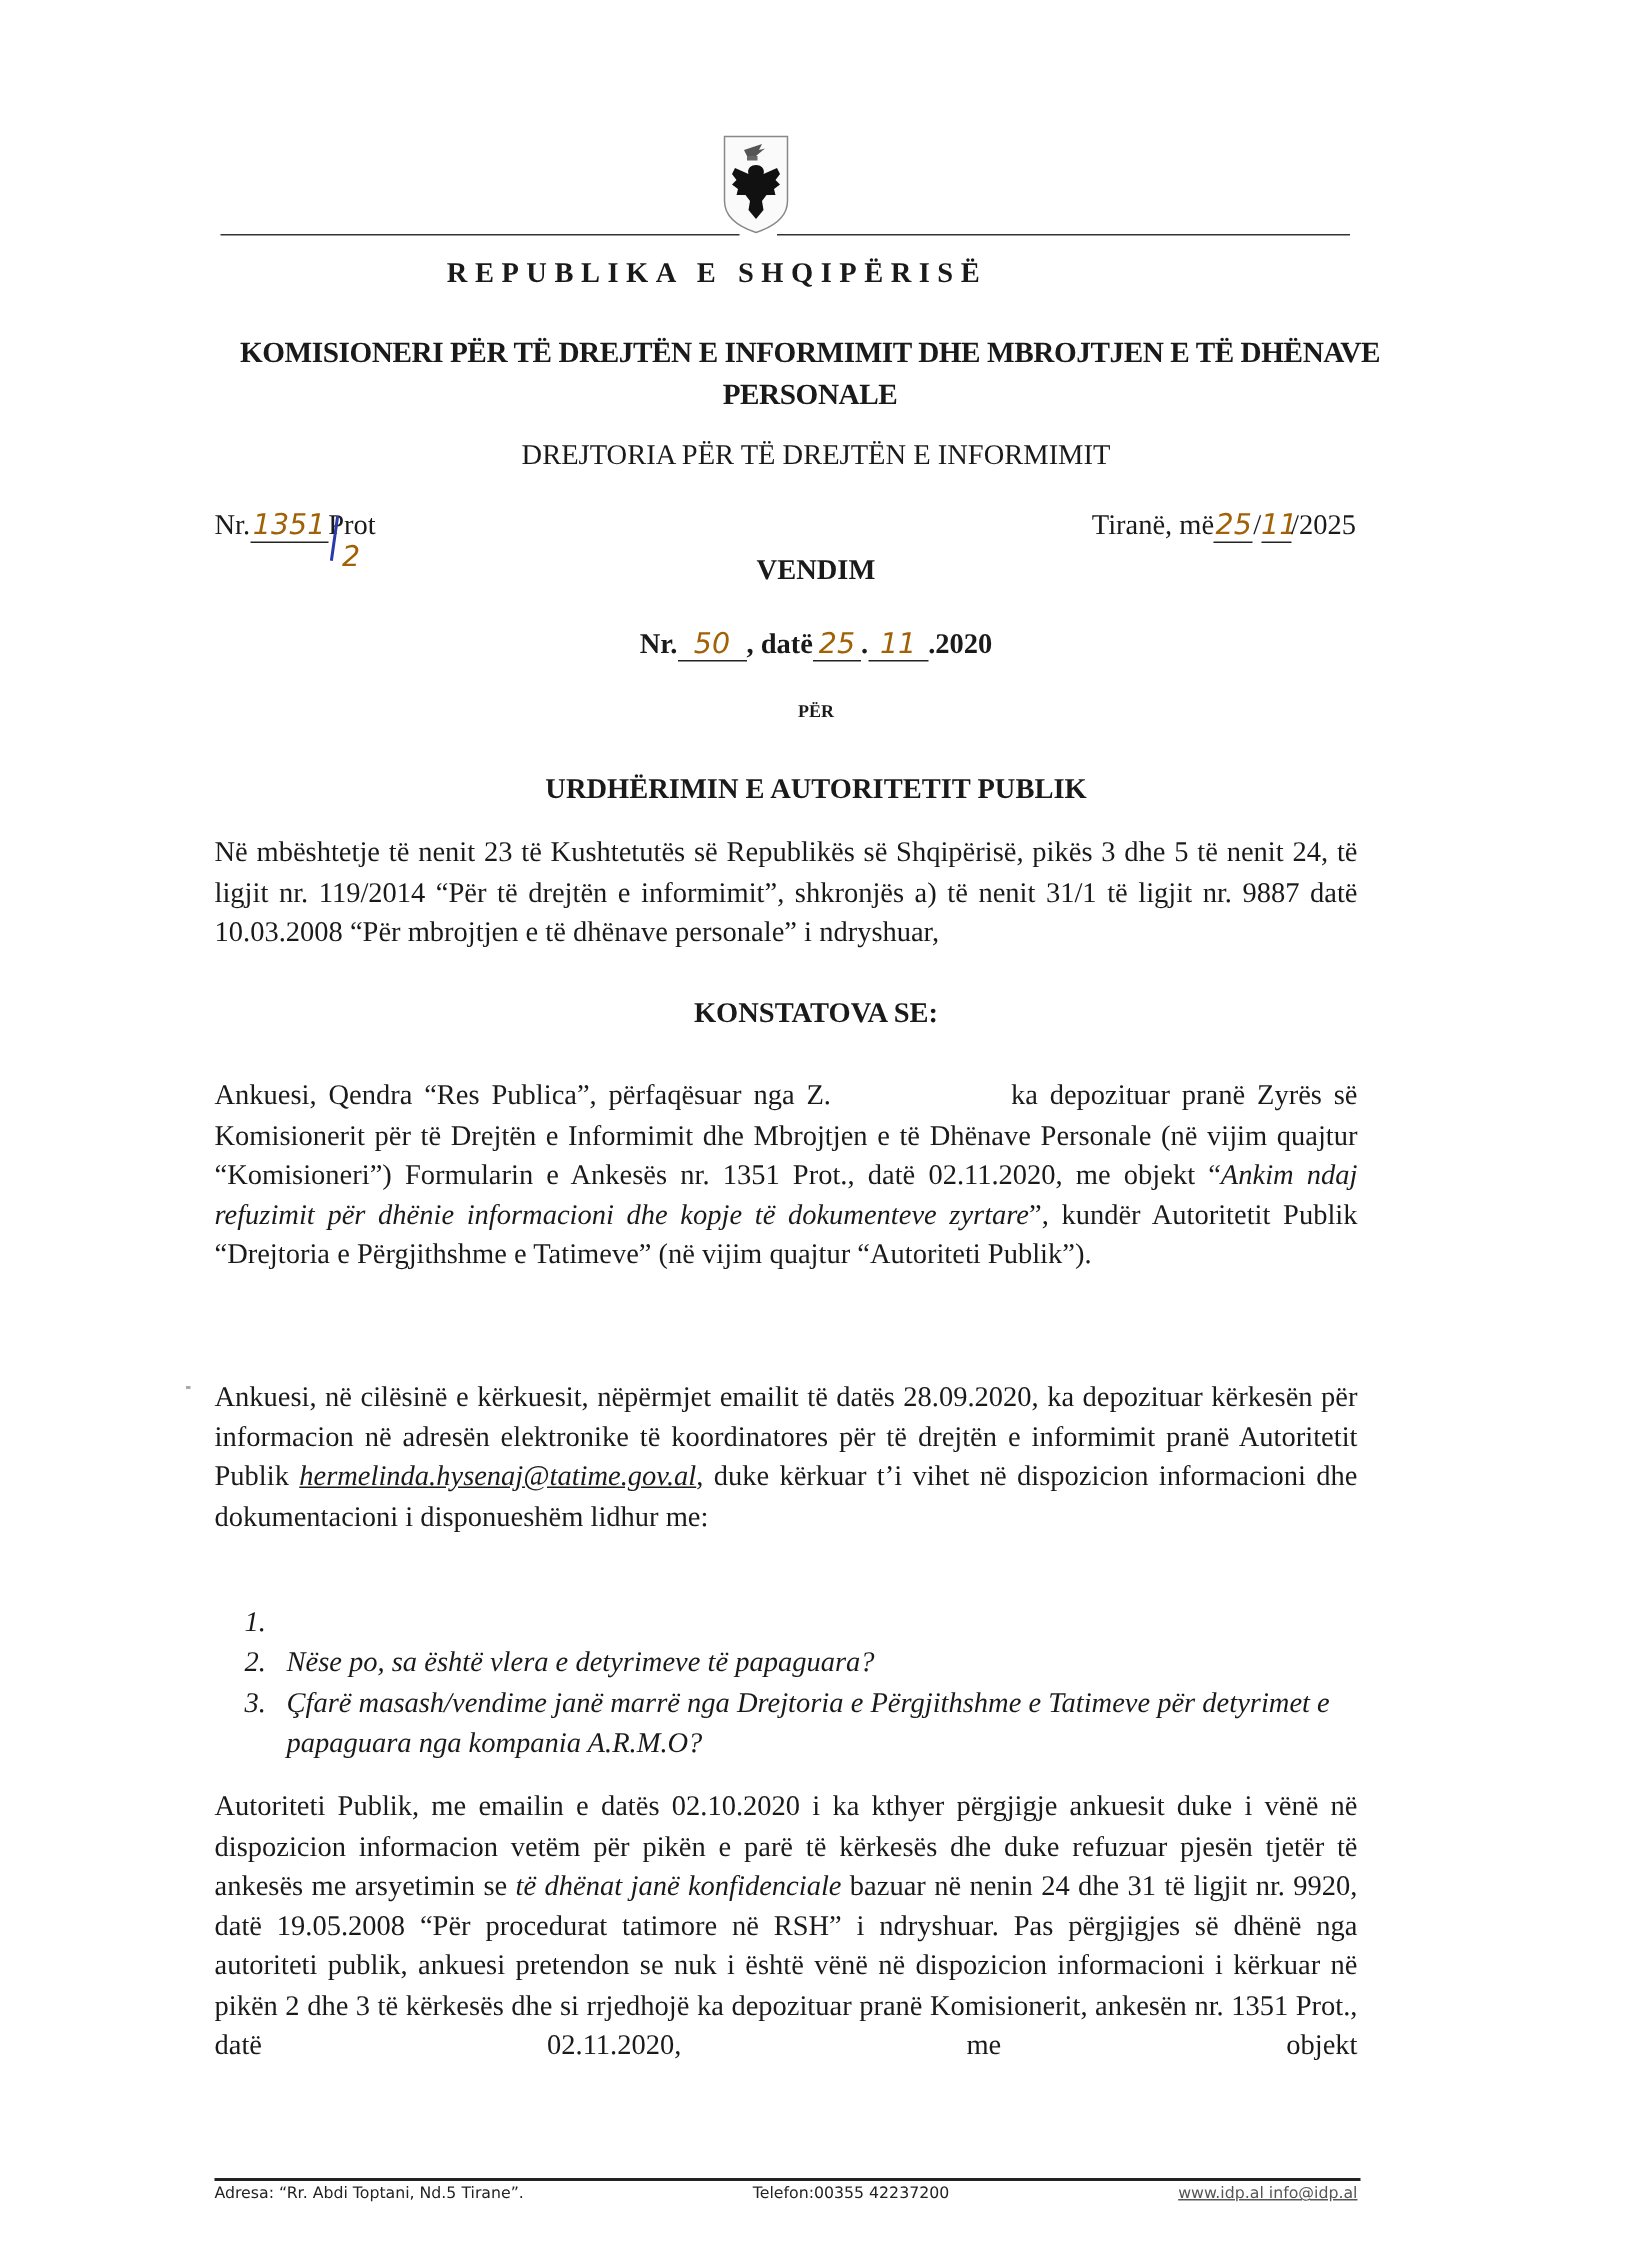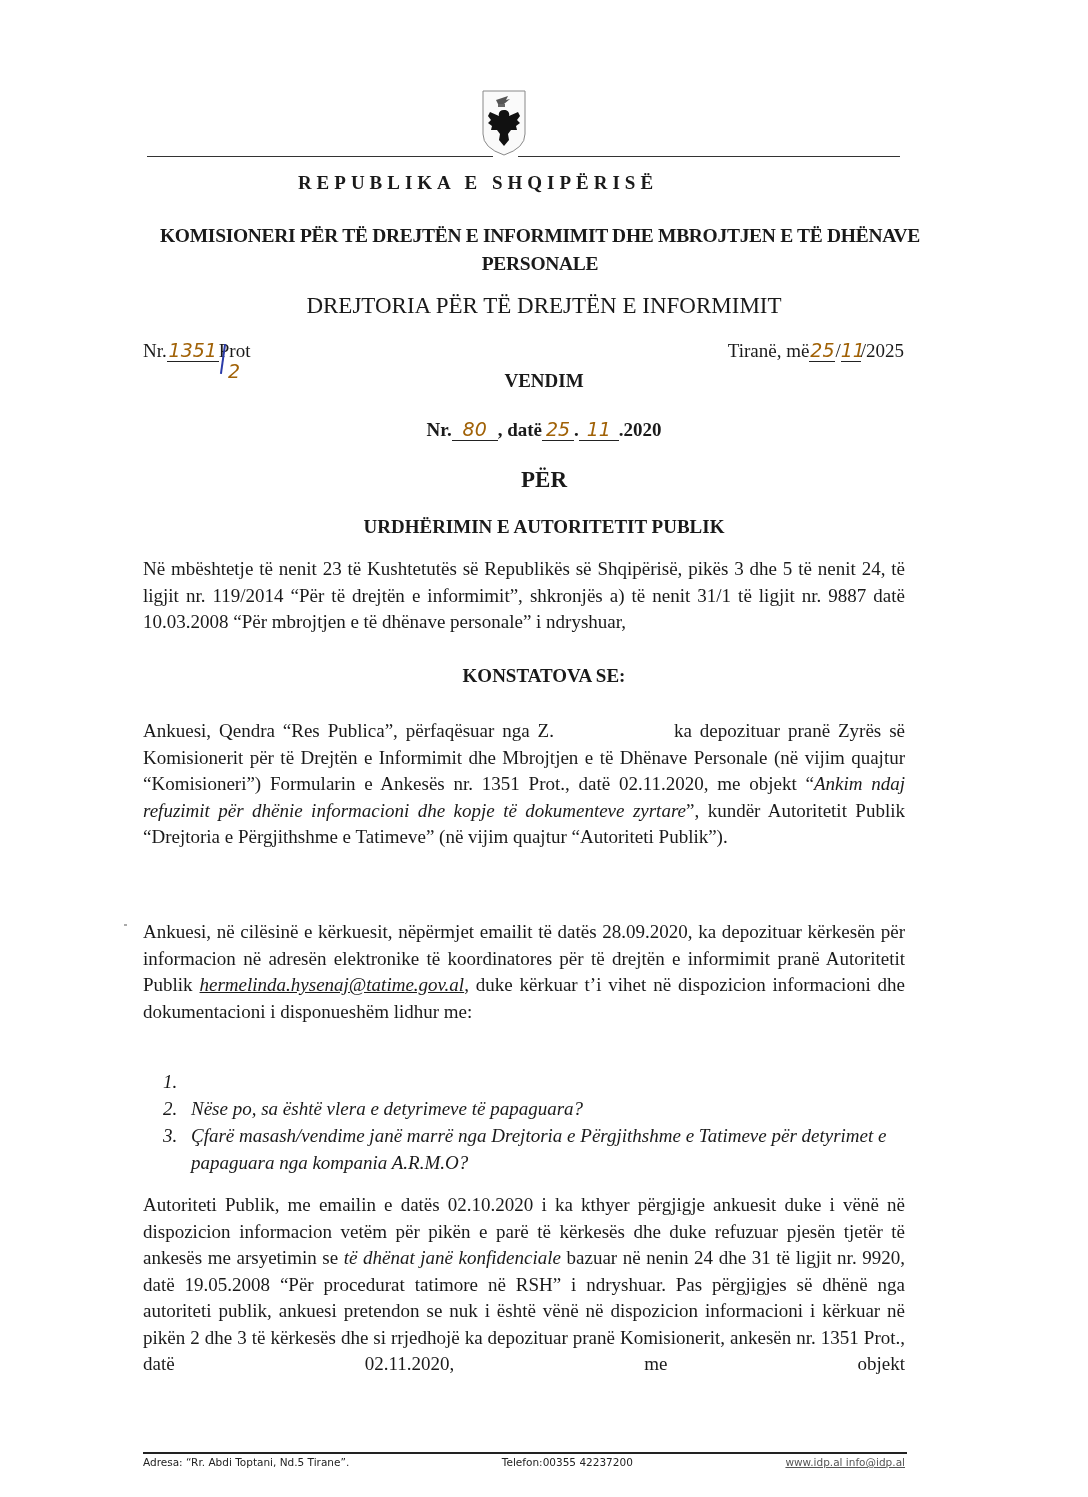--- a/index.html
+++ b/index.html
@@ -6,30 +6,30 @@
     body {
       width: 1088px; height: 1497px; position: relative; overflow: hidden;
       font-family: "Liberation Serif", "DejaVu Serif", serif; color: #1a1a1a;
     }
     .abs { position: absolute; }
     .emblem { left: 482px; top: 90px; width: 44px; height: 66px; }
     .rule-left { left: 147px; top: 156px; width: 346px; height: 0; border-top: 1.5px solid #333; }
     .rule-right { left: 518px; top: 156px; width: 382px; height: 0; border-top: 1.5px solid #333; }
     .republika { left: 0; width: 956px; top: 172px; text-align: center; font-size: 19px; font-weight: bold; letter-spacing: 5px; }
     .komisioneri { left: 140px; width: 800px; top: 222px; text-align: center; font-size: 19.5px; font-weight: bold; line-height: 28px; letter-spacing: -0.3px; }
-    .drejtoria { left: 0; width: 1088px; top: 293px; text-align: center; font-size: 23px; }
+    .drejtoria { left: 0; width: 1088px; top: 293px; text-align: center; font-size: 19px; }
     .nr-prot { left: 143px; top: 339px; font-size: 19px; }
     .hand { font-family: "DejaVu Sans", sans-serif; font-style: italic; color: #a16207; font-size: 19px; }
     .ul { border-bottom: 1px solid #222; display: inline-block; }
     .sub-2 { position: absolute; left: 228px; top: 360px; }
     .slash-mark { position: absolute; left: 222px; top: 344px; width: 2px; height: 30px; background: #2a3aa8; transform: rotate(8deg); }
     .tirane { right: 184px; top: 339px; font-size: 19px; }
     .vendim { left: 0; width: 1088px; top: 370px; text-align: center; font-size: 19px; font-weight: bold; }
     .vendim-nr { left: 0; width: 1088px; top: 418px; text-align: center; font-size: 19px; font-weight: bold; }
-    .per { left: 0; width: 1088px; top: 467px; text-align: center; font-size: 23px; font-weight: bold; }
+    .per { left: 0; width: 1088px; top: 467px; text-align: center; font-size: 12px; font-weight: bold; }
     .urdh { left: 0; width: 1088px; top: 516px; text-align: center; font-size: 19px; font-weight: bold; }
     .para { left: 143px; width: 762px; font-size: 19px; line-height: 26.5px; text-align: justify; }
     .p1 { top: 556px; }
     .konst { left: 0; width: 1088px; top: 665px; text-align: center; font-size: 19px; font-weight: bold; }
     .p2 { top: 718px; }
     .p3 { top: 919px; }
     .list { left: 163px; width: 742px; top: 1068px; font-size: 19px; line-height: 27px; font-style: italic; }
     .list .li { display: flex; }
     .list .num { width: 28px; flex: none; }
     .p4 { top: 1192px; }
@@ -64,21 +64,21 @@
 </div>
 <div class="abs slash-mark"></div>
 <div class="sub-2 hand">2</div>
 
 <div class="abs tirane">
   <span>Tiranë, më</span><span class="ul hand" style="width:26px;text-align:center;">25</span><span>/</span><span class="ul hand" style="width:20px;text-align:center;">11</span><span>/2025</span>
 </div>
 
 <div class="abs vendim">VENDIM</div>
 <div class="abs vendim-nr">
-  <span>Nr.</span><span class="ul hand" style="width:46px;text-align:center;font-weight:normal;">80</span><span>, datë</span><span class="ul hand" style="width:32px;text-align:center;font-weight:normal;">25</span><span>.</span><span class="ul hand" style="width:40px;text-align:center;font-weight:normal;">11</span><span>.2020</span>
+  <span>Nr.</span><span class="ul hand" style="width:46px;text-align:center;font-weight:normal;">50</span><span>, datë</span><span class="ul hand" style="width:32px;text-align:center;font-weight:normal;">25</span><span>.</span><span class="ul hand" style="width:40px;text-align:center;font-weight:normal;">11</span><span>.2020</span>
 </div>
 <div class="abs per">PËR</div>
 <div class="abs urdh">URDHËRIMIN E AUTORITETIT PUBLIK</div>
 
 <div class="abs para p1">Në mbështetje të nenit 23 të Kushtetutës së Republikës së Shqipërisë,  pikës 3 dhe 5 të nenit 24, të ligjit nr. 119/2014 “Për të drejtën e informimit”, shkronjës a) të nenit 31/1 të ligjit nr. 9887 datë 10.03.2008 “Për mbrojtjen e të dhënave personale” i ndryshuar,</div>
 
 <div class="abs konst">KONSTATOVA SE:</div>
 
 <div class="abs para p2">
   <span>Ankuesi, Qendra “Res Publica”, përfaqësuar nga Z.</span><span class="gap"></span><span>ka depozituar pranë Zyrës së Komisionerit për të Drejtën e Informimit dhe Mbrojtjen e të Dhënave Personale (në vijim quajtur “Komisioneri”) Formularin e Ankesës nr. 1351 Prot., datë 02.11.2020, me objekt “</span><em>Ankim ndaj refuzimit për dhënie informacioni dhe kopje të dokumenteve zyrtare</em><span>”, kundër Autoritetit Publik “Drejtoria e Përgjithshme e Tatimeve” (në vijim quajtur “Autoriteti Publik”).</span>

